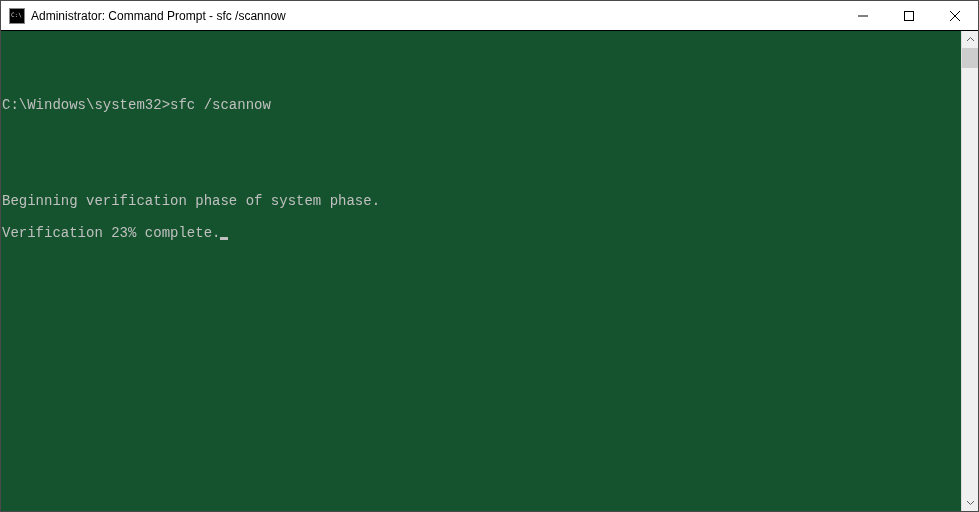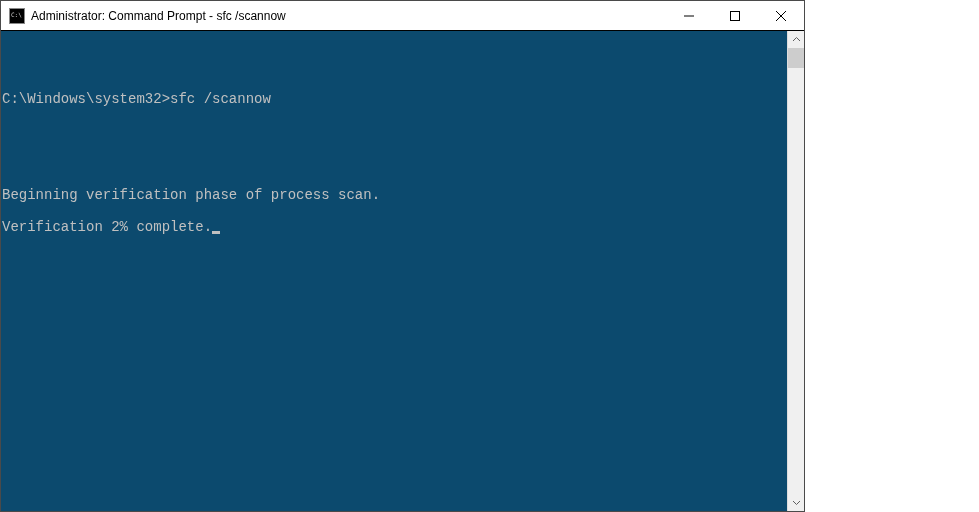--- a/index.html
+++ b/index.html
@@ -8,21 +8,21 @@
       box-sizing: border-box;
     }
     body {
       width: 979px;
       height: 512px;
       background: #fff;
       font-family: "Segoe UI", Tahoma, sans-serif;
       overflow: hidden;
     }
     .window {
-      width: 805px;
+      width: 979px;
       height: 512px;
       border: 1px solid #4a4a4a;
       background: #fff;
       display: flex;
       flex-direction: column;
     }
     .titlebar {
       height: 30px;
       background: #fff;
       display: flex;
@@ -68,26 +68,26 @@
       width: 10px;
       height: 10px;
     }
     .client-area {
       flex: 1;
       display: flex;
       overflow: hidden;
     }
     .terminal {
       flex: 1;
-      background: #0c4a6e;
+      background: #14532d;
       color: #c0c0c0;
       font-family: Consolas, "Courier New", monospace;
       font-size: 14px;
       line-height: 16px;
-      padding: 12px 0 0 1px;
+      padding: 18px 0 0 1px;
       white-space: pre;
       overflow: hidden;
     }
     .terminal-line {
       min-height: 16px;
     }
     .cursor {
       display: inline-block;
       width: 8px;
       height: 3px;
@@ -160,22 +160,22 @@
         </svg>
       </button>
     </div>
   </div>
   <div class="client-area">
     <div class="terminal">
 <div class="terminal-line"></div>
 <div class="terminal-line"><span>C:\Windows\system32&gt;</span><span>sfc /scannow</span></div>
 <div class="terminal-line"></div>
 <div class="terminal-line"></div>
-<div class="terminal-line">Beginning verification phase of process scan.</div>
-<div class="terminal-line"><span>Verification 2% complete.</span><span class="cursor"></span></div>
+<div class="terminal-line">Beginning verification phase of system phase.</div>
+<div class="terminal-line"><span>Verification 23% complete.</span><span class="cursor"></span></div>
     </div>
     <div class="scrollbar">
       <div class="scroll-btn">
         <svg viewBox="0 0 7 7">
             <polyline points="0,5 3.5,1.5 7,5" fill="none" stroke="#606060" stroke-width="1"></polyline>
           </svg>
       </div>
       <div class="scroll-track">
         <div class="scroll-thumb"></div>
       </div>

